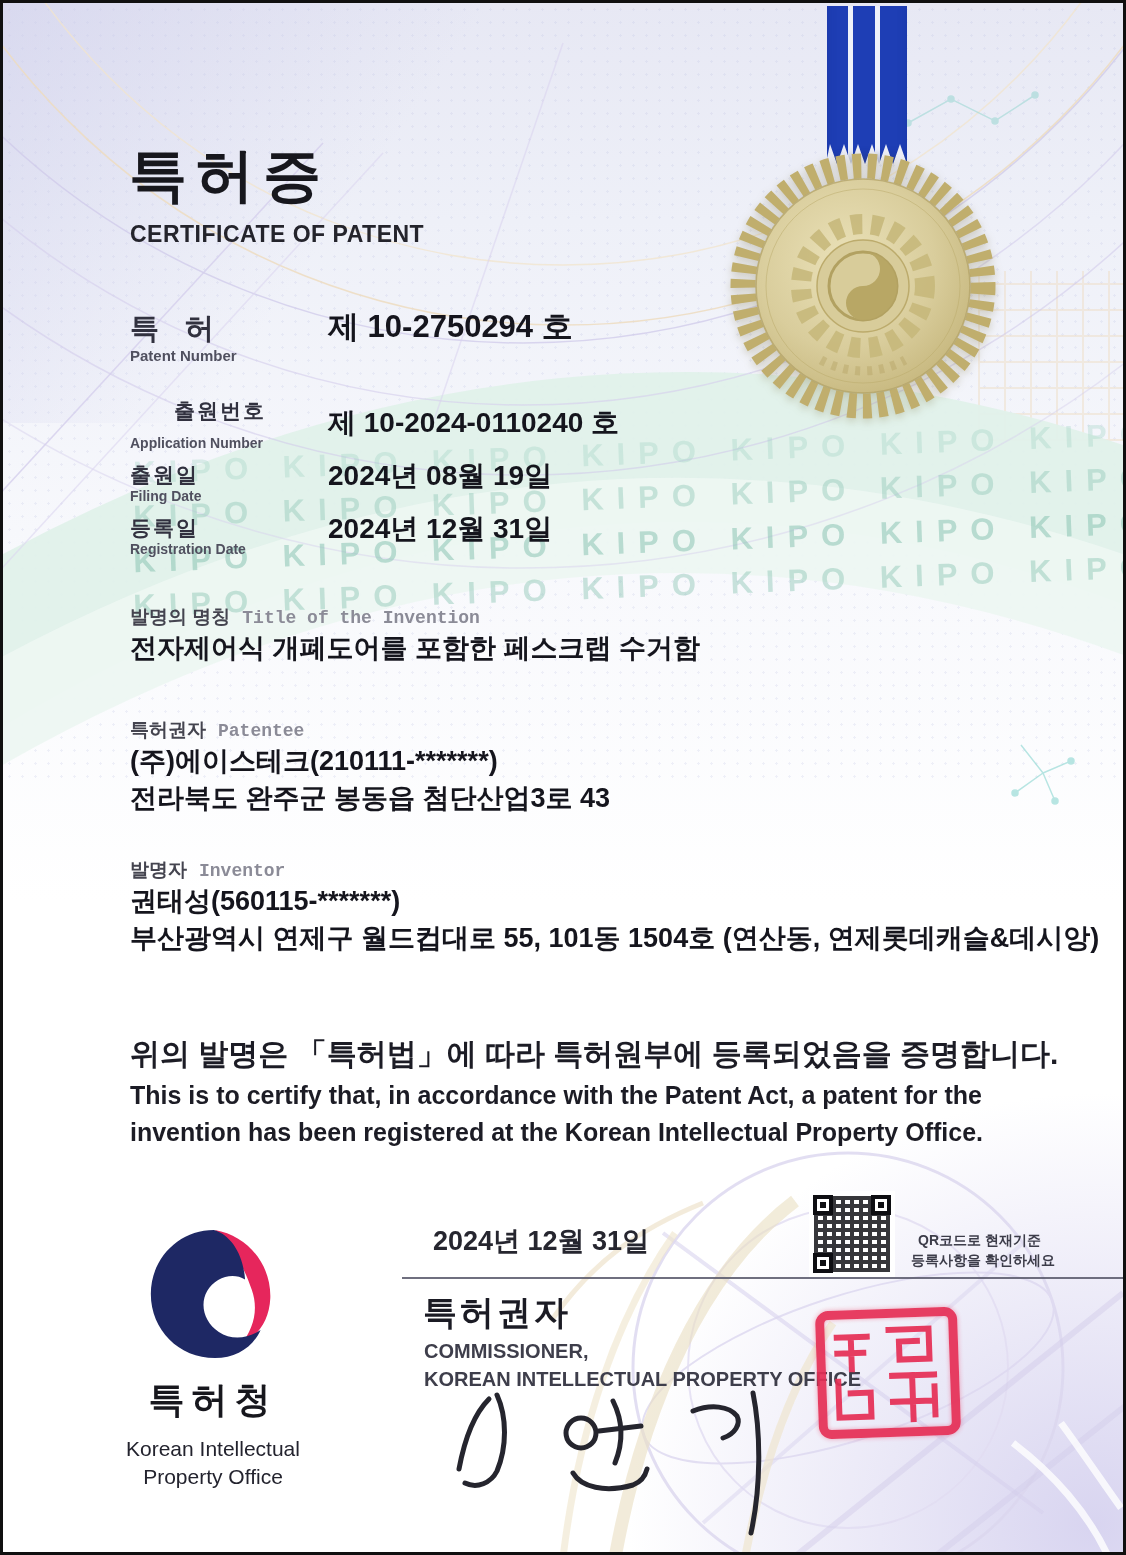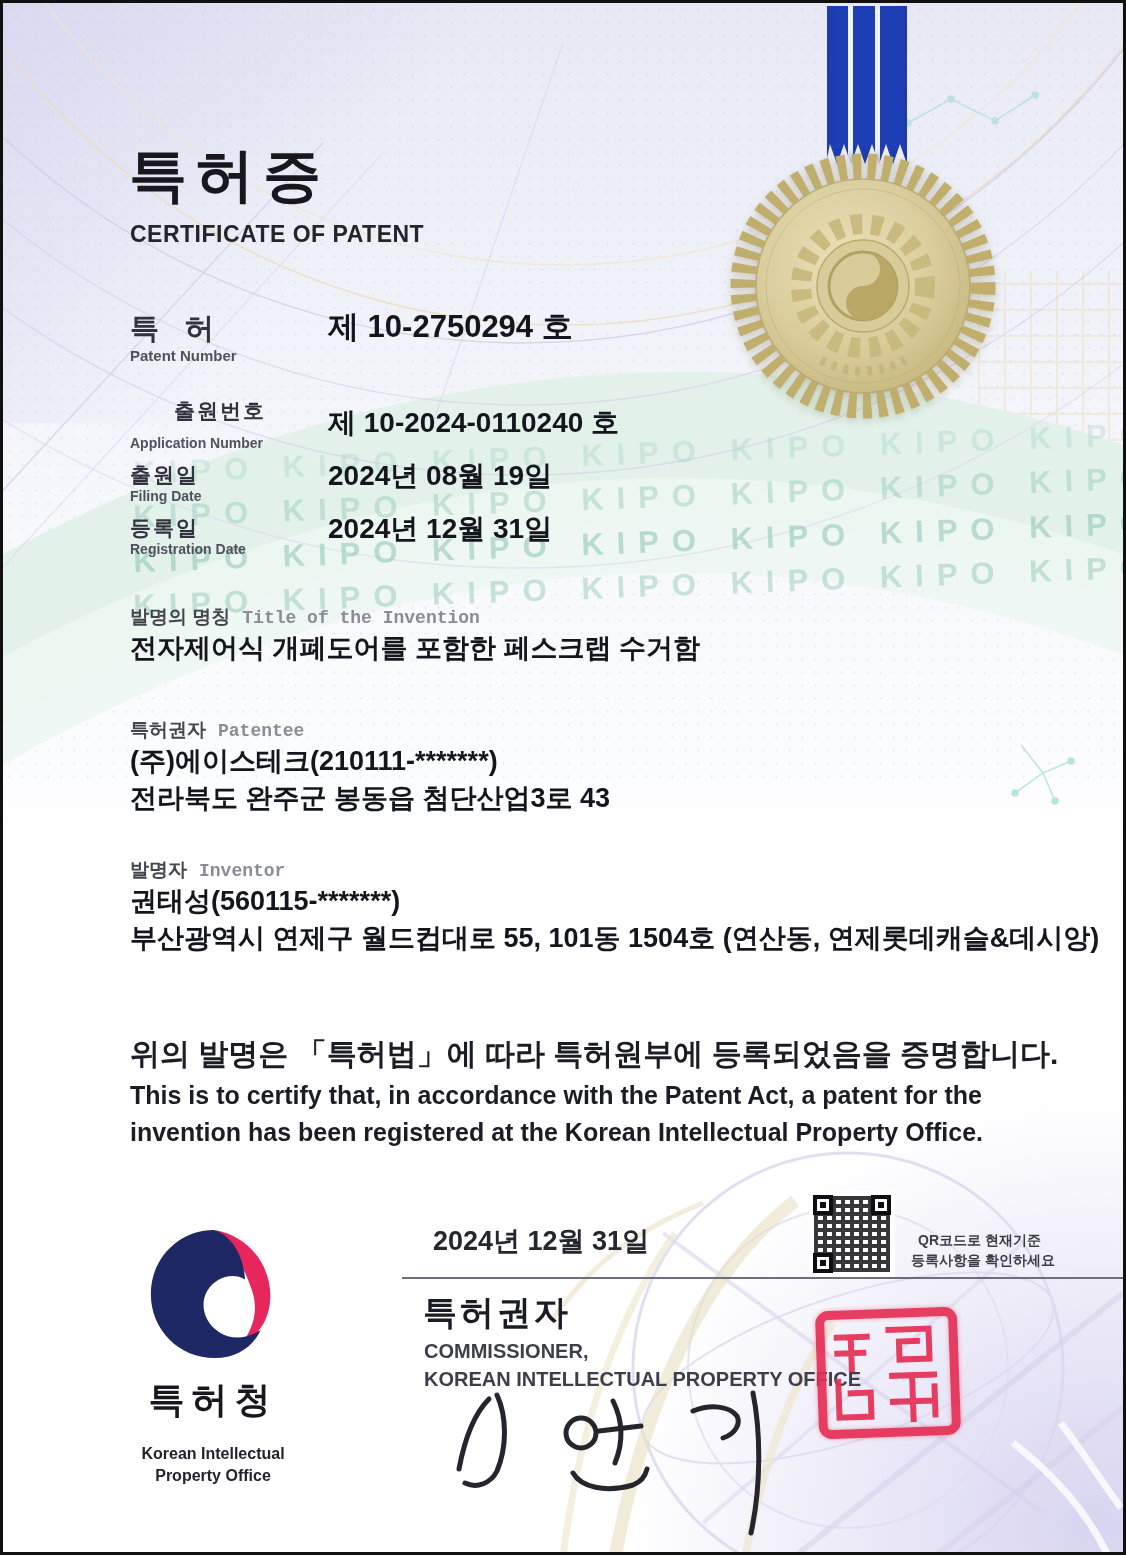--- a/index.html
+++ b/index.html
@@ -109,21 +109,21 @@
   .comm-en2{left:421px;top:1365px;font-size:20px;font-weight:bold;color:#3e3e4b;}
 
   .stamp{position:absolute;left:814px;top:1306px;width:142px;height:128px;
     border:9px solid #e62e55;border-radius:13px;box-sizing:border-box;
     transform:rotate(-2deg);opacity:.92;
     box-shadow:0 0 5px rgba(230,46,85,.45), inset 0 0 4px rgba(230,46,85,.45);}
 
   .logo-block{position:absolute;left:105px;top:1223px;width:210px;text-align:center;}
   .logo-swirl{width:136px;height:136px;margin:0 auto;display:block;}
   .logo-ko{margin-top:14px;font-size:36px;font-weight:bold;letter-spacing:7px;color:#17171d;}
-  .logo-en{margin-top:18px;font-size:16px;font-weight:bold;line-height:1.35;color:#23232e;}
+  .logo-en{margin-top:10px;font-size:21px;font-weight:normal;line-height:1.35;color:#23232e;}
 
   .sig{position:absolute;left:428px;top:1378px;width:395px;height:160px;}
 </style>
 </head>
 <body>
 
 <div class="page">
 
   <div class="dots"></div>
   <div class="corner-wash-tl"></div>

